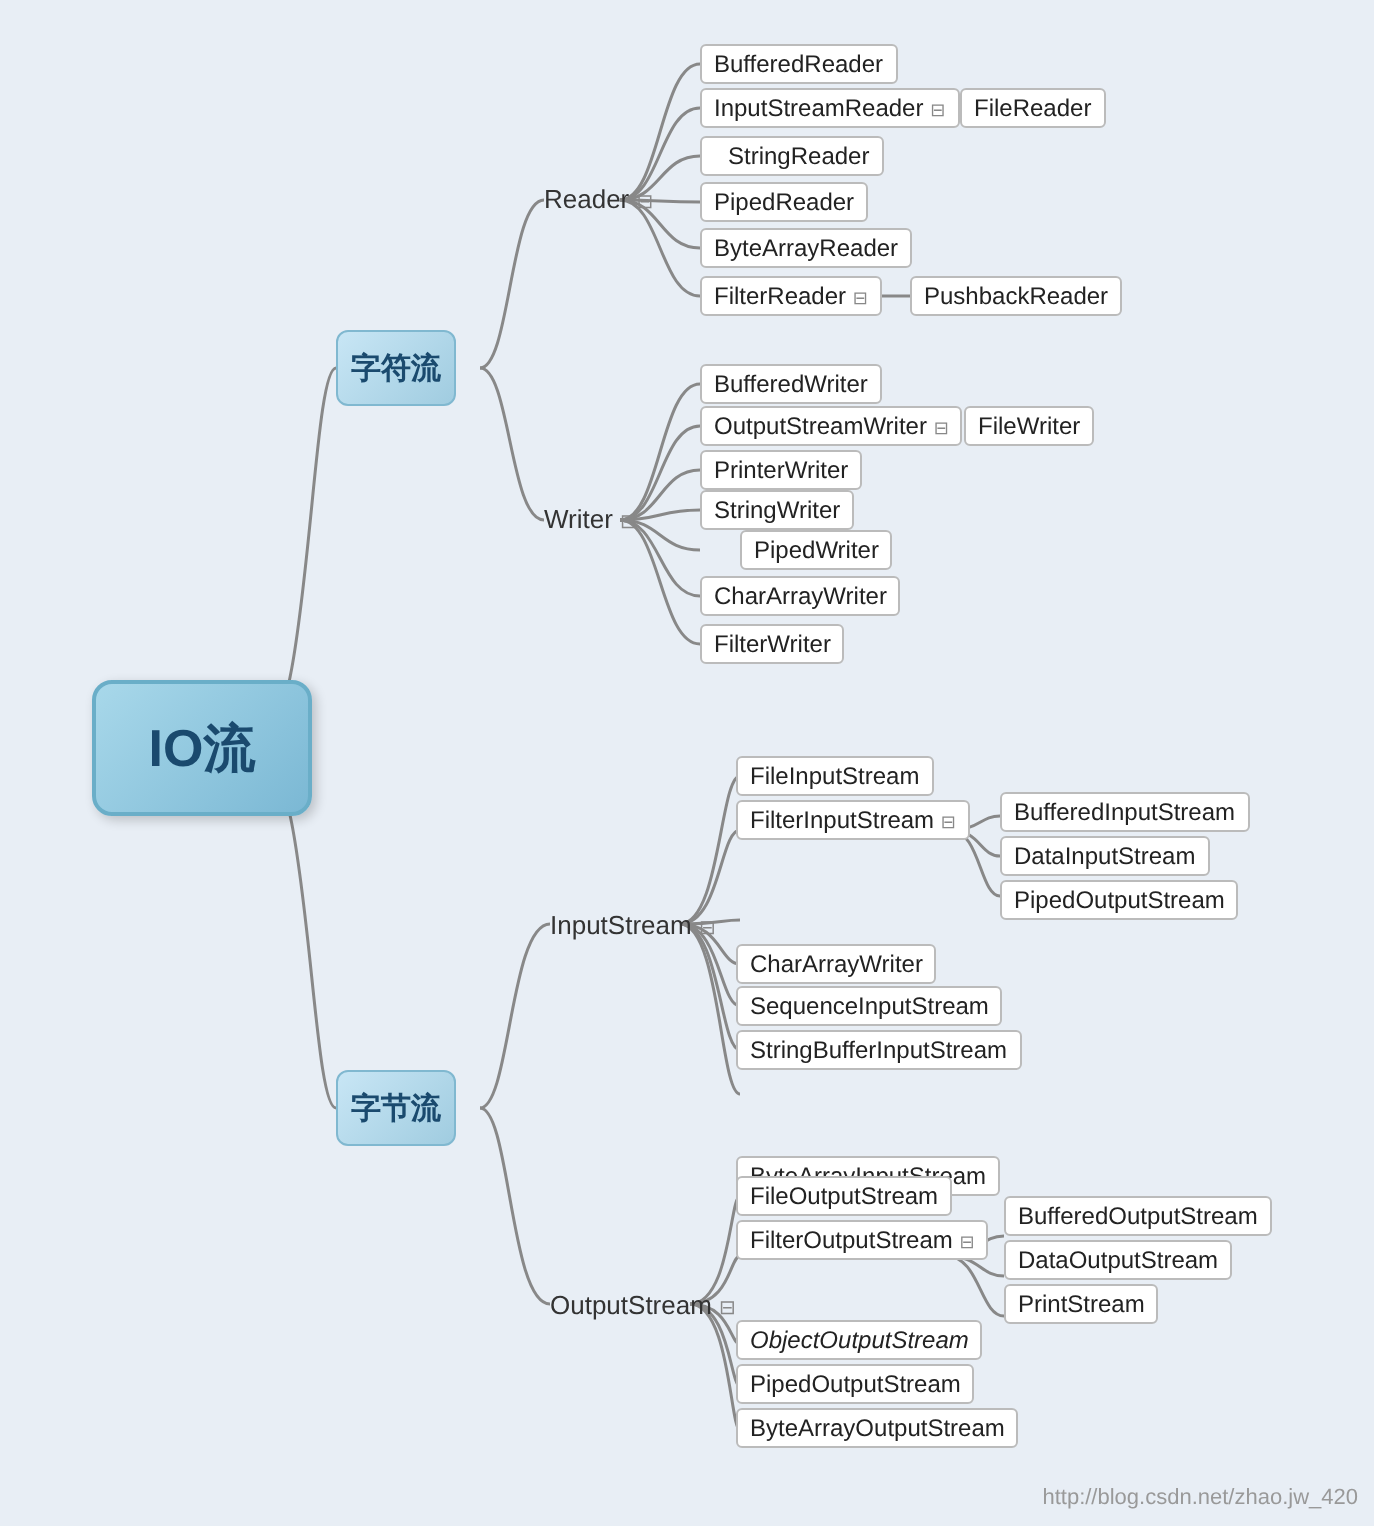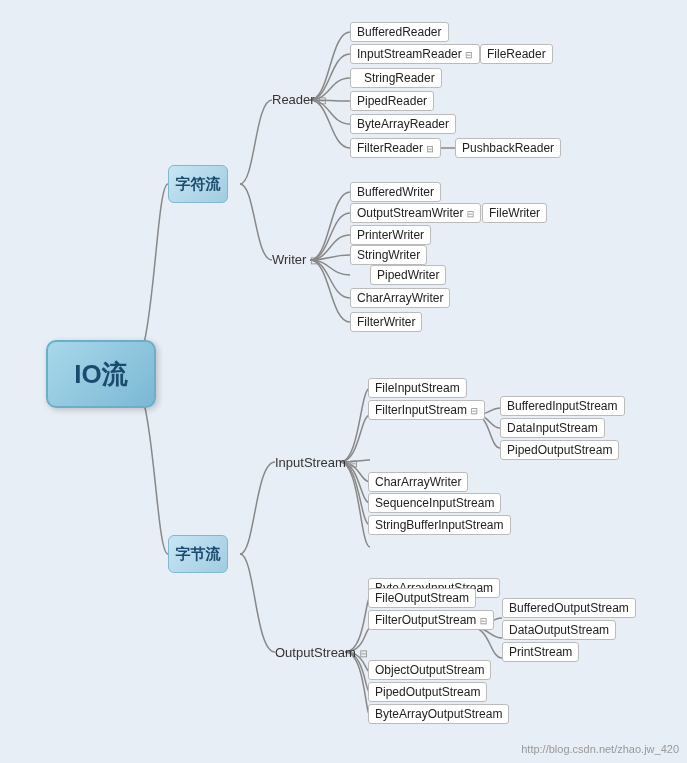--- a/index.html
+++ b/index.html
@@ -271,21 +271,21 @@
   <div class="leaf-node" style="left:368px; top:588px;">FileOutputStream</div>
 
   <div class="leaf-node" style="left:368px; top:610px;">FilterOutputStream
     <span style="font-size:9px; color:#888;"> ⊟</span>
   </div>
 
   <div class="leaf-node" style="left:502px; top:598px;">BufferedOutputStream</div>
   <div class="leaf-node" style="left:502px; top:620px;">DataOutputStream</div>
   <div class="leaf-node" style="left:502px; top:642px;">PrintStream</div>
 
-  <div class="leaf-node" style="left:368px; top:660px;">ObjectOutputStream</div>
+  <div class="leaf-node" style="left:368px; top:660px;font-style:italic;">ObjectOutputStream</div>
 
   <div class="leaf-node" style="left:368px; top:682px;">PipedOutputStream</div>
 
   <div class="leaf-node" style="left:368px; top:704px;">ByteArrayOutputStream</div>
 
   <div class="watermark">http://blog.csdn.net/zhao.jw_420</div>
 
 </div>
 
 </body></html>

